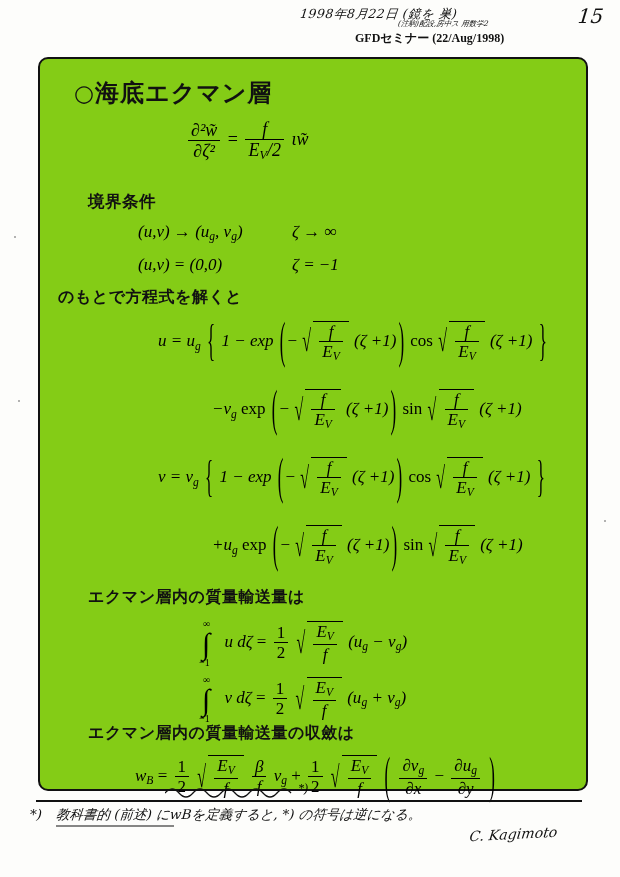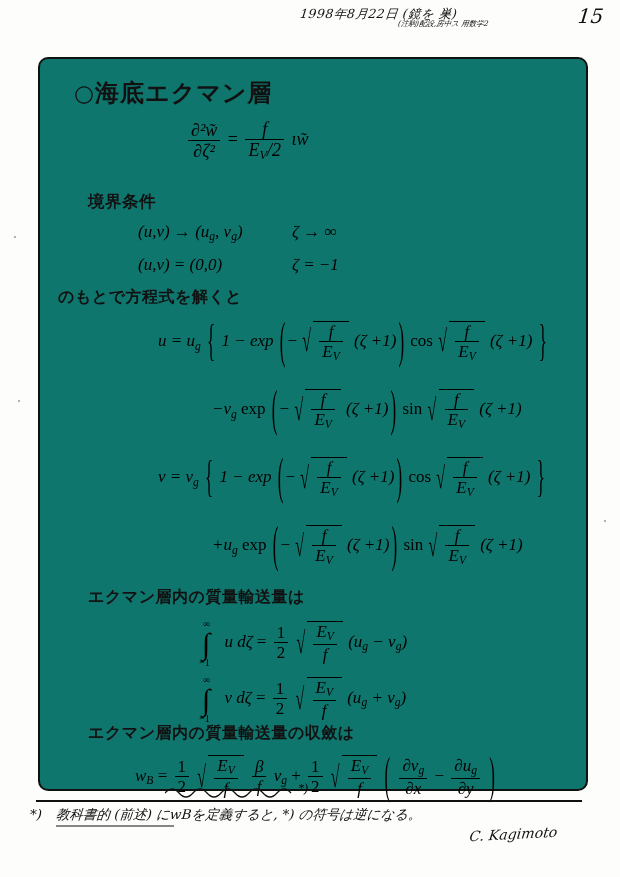--- a/index.html
+++ b/index.html
@@ -37,21 +37,21 @@
     position:absolute;left:578px;top:4px;
     font-size:20px;
   }
 
   
   .frame{
     position:absolute;left:38px;top:57px;
     width:546px;height:730px;
     border:2px solid #111;
     border-radius:10px;
-    background:#0f766e;
+    background:#84cc16;
   }
 
   .title{
     position:absolute;left:34px;top:18px;
     font-family:"DejaVu Sans", sans-serif;
     font-weight:bold;
     font-size:24px;
     letter-spacing:1px;
   }
   .title .circ{font-size:23px;}
@@ -136,20 +136,21 @@
   }
   .speck{position:absolute;background:#999;width:2px;height:2px;border-radius:50%;}
 </style>
 </head>
 <body>
 
 <div class="page">
 
   <div class="hdr-date hand">1998年8月22日 (鏡を 巣)</div>
   <div class="hdr-date-sub hand">(注駒)配設,房中ス 用数学2</div>
+  <div class="hdr-seminar">GFDセミナー (22/Aug/1998)</div>
   <div class="pagenum hand">15</div>
 
   <div class="frame">
 
     <div class="title">
       <span class="circ">○</span><span>海底エクマン層</span>
     </div>
 
     <div class="math" style="left:145px;top:60px;font-size:18px;">
       <span class="frac">

